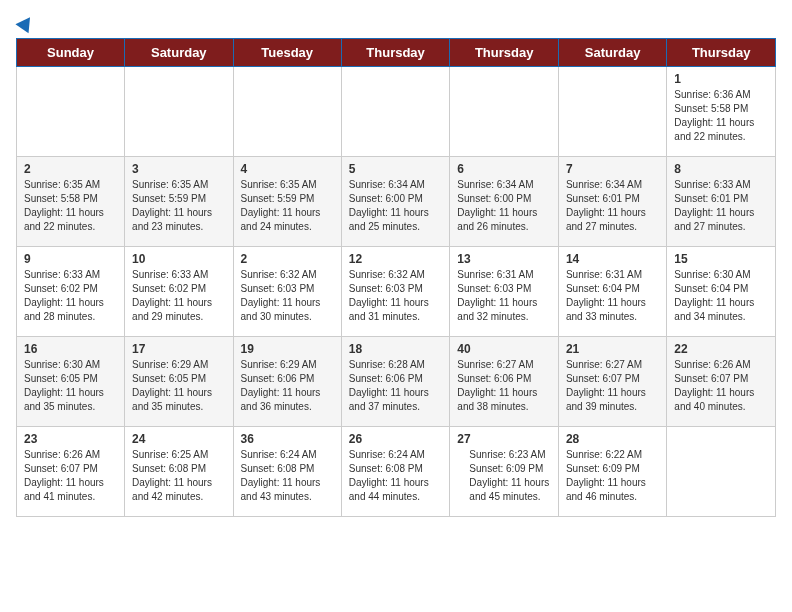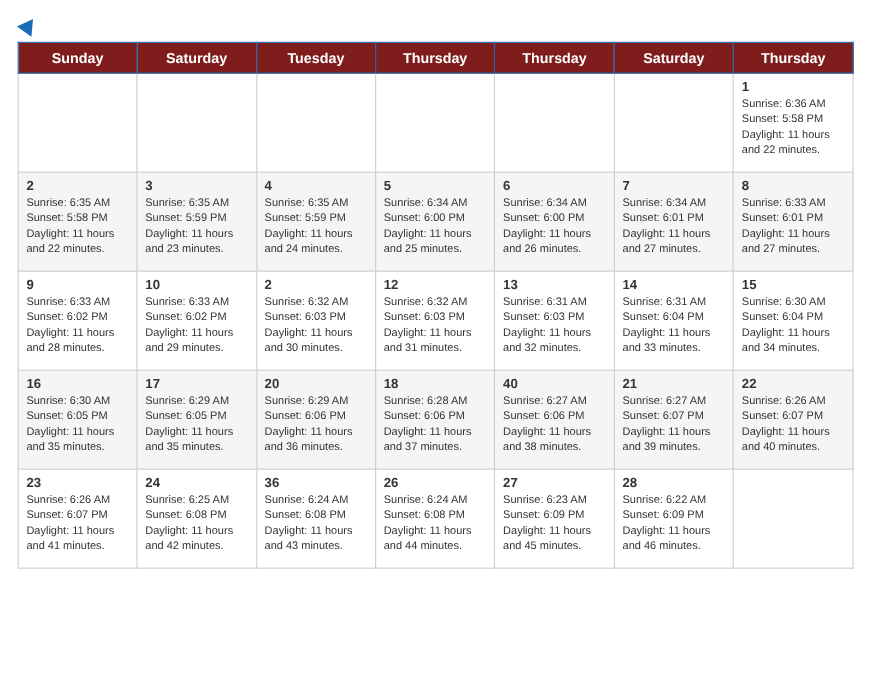--- a/index.html
+++ b/index.html
@@ -255,21 +255,21 @@
 and 35 minutes.</div>
         </td>
         <td>
           <span class="day-num">17</span>
           <div class="day-info" style="white-space: pre-line;">Sunrise: 6:29 AM
 Sunset: 6:05 PM
 Daylight: 11 hours
 and 35 minutes.</div>
         </td>
         <td>
-          <span class="day-num">20</span>
+          <span class="day-num">19</span>
           <div class="day-info" style="white-space: pre-line;">Sunrise: 6:29 AM
 Sunset: 6:06 PM
 Daylight: 11 hours
 and 36 minutes.</div>
         </td>
         <td>
           <span class="day-num">18</span>
           <div class="day-info" style="white-space: pre-line;">Sunrise: 6:28 AM
 Sunset: 6:06 PM
 Daylight: 11 hours
@@ -321,21 +321,21 @@
         </td>
         <td>
           <span class="day-num">26</span>
           <div class="day-info" style="white-space: pre-line;">Sunrise: 6:24 AM
 Sunset: 6:08 PM
 Daylight: 11 hours
 and 44 minutes.</div>
         </td>
         <td>
           <span class="day-num">27</span>
-          <div class="day-info" style="white-space: pre-line;">Sunrise: 6:23 AM
+          <div class="day-info" style="white-space: pre-line; margin-left: 12px;">Sunrise: 6:23 AM
 Sunset: 6:09 PM
 Daylight: 11 hours
 and 45 minutes.</div>
         </td>
         <td>
           <span class="day-num">28</span>
           <div class="day-info" style="white-space: pre-line;">Sunrise: 6:22 AM
 Sunset: 6:09 PM
 Daylight: 11 hours
 and 46 minutes.</div>

